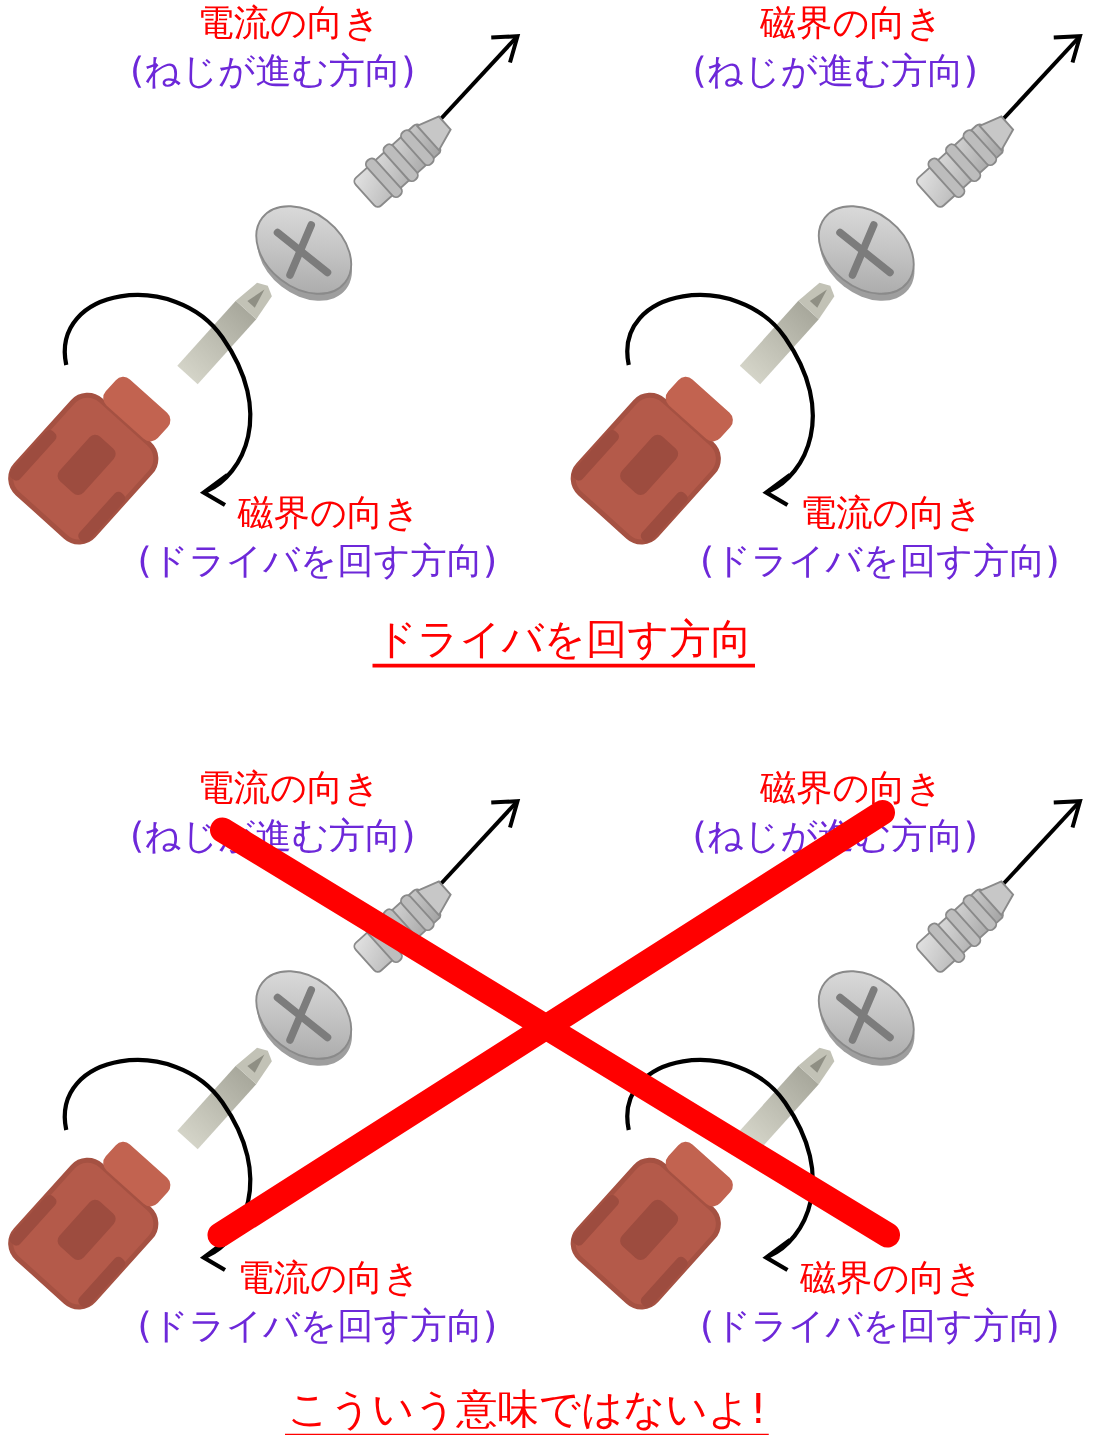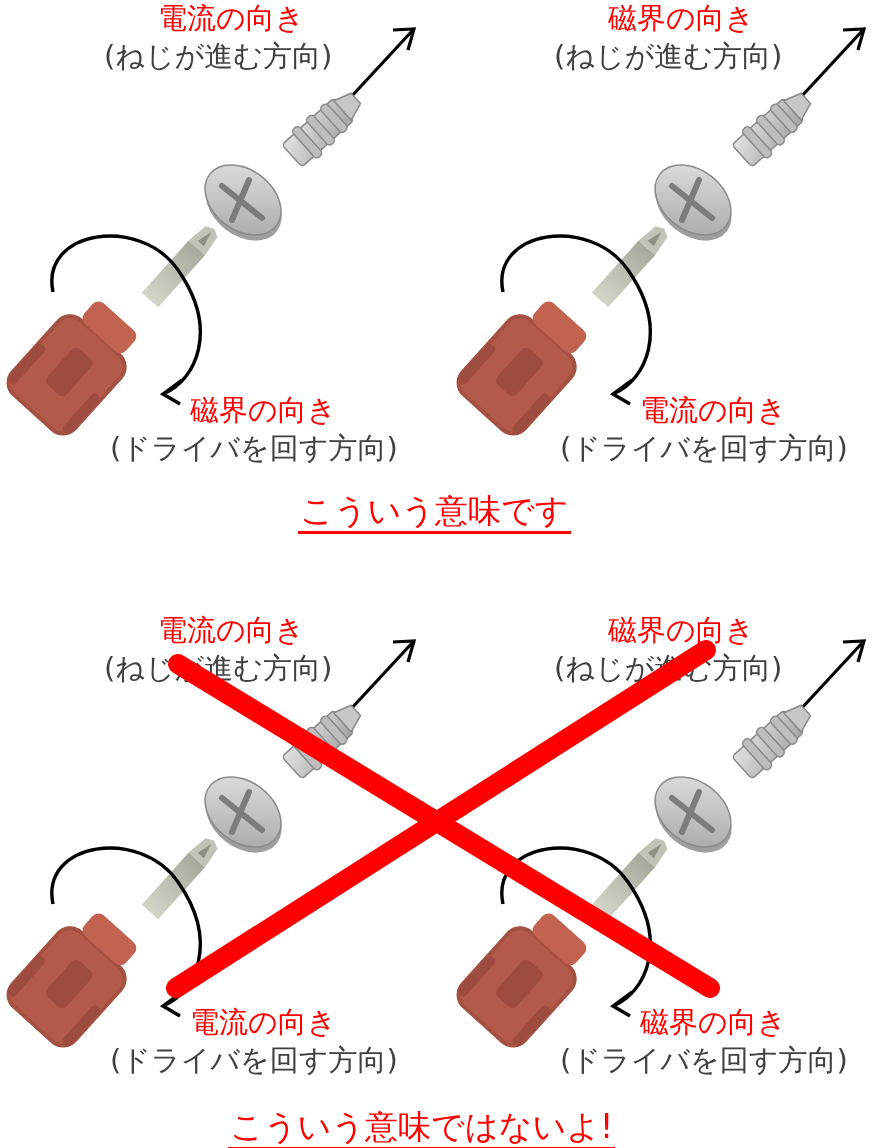--- a/index.html
+++ b/index.html
@@ -1,20 +1,20 @@
 <!DOCTYPE html>
 <html><head>
 <meta charset="utf-8">
 <style>
   html, body { margin: 0; padding: 0; background: #ffffff; }
   body { width: 882px; height: 1148px; position: relative; overflow: hidden;
          font-family: "DejaVu Sans", "Liberation Sans", sans-serif; }
   .label { position: absolute; text-align: center; white-space: nowrap; line-height: 1; }
   .red { color: #ff0000; font-size: 29px; }
-  .gray { color: #404040; font-size: 29px; }
+  .gray { color: #6d28d9; font-size: 29px; }
   .caption { position: absolute; color: #ff0000; font-size: 33px; white-space: nowrap;
              border-bottom: 3px solid #ff0000; padding: 0 2px 4px 2px; line-height: 1; }
   svg.layer { position: absolute; left: 0; top: 0; }
   .panel { position: absolute; width: 441px; height: 480px; }
 </style>
 </head>
 <body>
 
 <svg width="0" height="0" style="position:absolute">
   <defs>
@@ -87,21 +87,21 @@
 <div class="panel" style="left:450px;top:0;">
   <svg class="layer" width="441" height="480">
       <use href="#panelArt"></use>
     </svg>
   <span class="label red" style="left:158px;top:4px;">磁界の向き</span>
   <span class="label gray" style="left:104px;top:42px;">(ねじが進む方向)</span>
   <span class="label red" style="left:190px;top:396px;">電流の向き</span>
   <span class="label gray" style="left:110px;top:434px;">(ドライバを回す方向)</span>
 </div>
 
-<div class="caption" style="left:298px;top:494px;">こういう意味です</div>
+<div class="caption" style="left:298px;top:494px;">ドライバを回す方向</div>
 
 <div class="panel" style="left:0;top:612px;">
   <svg class="layer" width="441" height="480">
       <use href="#panelArt"></use>
     </svg>
   <span class="label red" style="left:158px;top:4px;">電流の向き</span>
   <span class="label gray" style="left:104px;top:42px;">(ねじが進む方向)</span>
   <span class="label red" style="left:190px;top:396px;">電流の向き</span>
   <span class="label gray" style="left:110px;top:434px;">(ドライバを回す方向)</span>
 </div>

